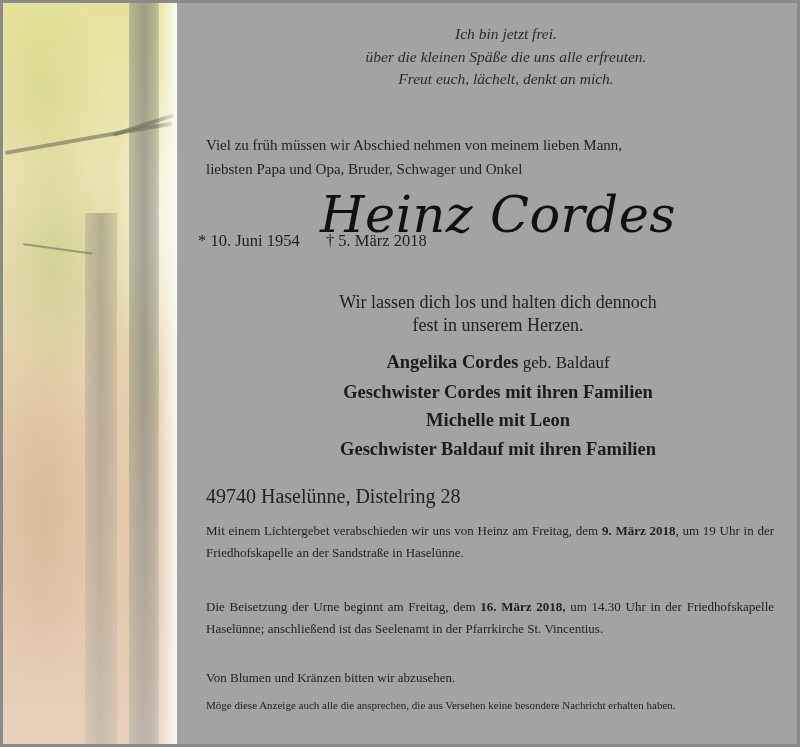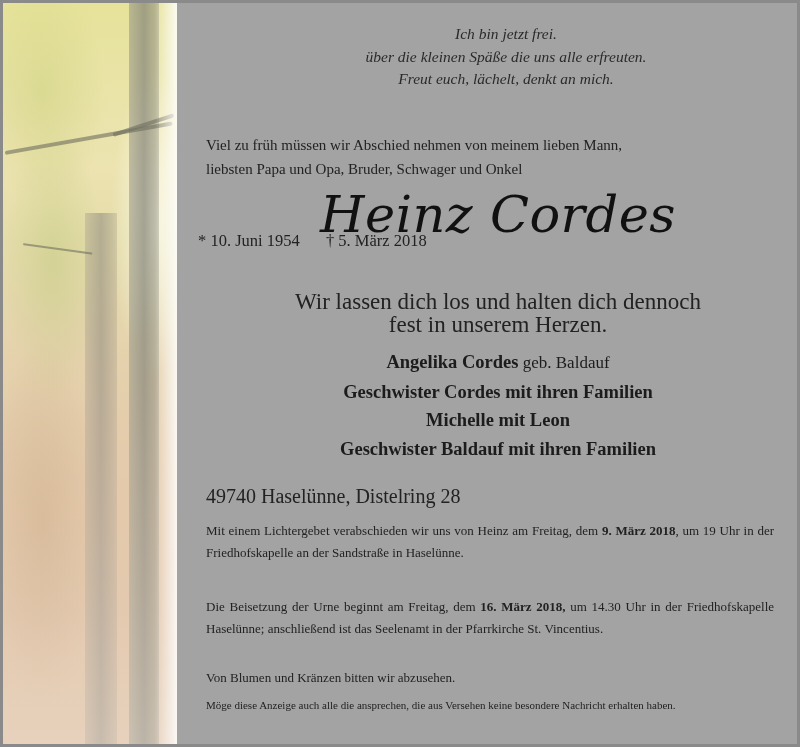--- a/index.html
+++ b/index.html
@@ -61,21 +61,21 @@
     font-family: "DejaVu Serif", "Liberation Serif", serif; font-style: italic;
     font-size: 51px; line-height: 56px; color: #111; letter-spacing: 0.5px;
   }
   .dates {
     position: absolute; top: 228px; left: 0; width: 600px; text-align: left;
     font-family: "Liberation Serif", serif; font-size: 16.5px; color: #222;
   }
   .dates span + span { margin-left: 22px; }
   .farewell {
     position: absolute; top: 288px; left: 0; width: 600px; text-align: center;
-    font-family: "Liberation Serif", serif; font-size: 23px; line-height: 22.5px; color: #222;
+    font-family: "Liberation Serif", serif; font-size: 18px; line-height: 22.5px; color: #222;
   }
   .mourners {
     position: absolute; top: 345px; left: 0; width: 600px; text-align: center;
     font-family: "Liberation Serif", serif; font-size: 18.5px; line-height: 28.5px; color: #1c1c1c;
   }
   .mourners b { font-weight: bold; }
   .mourners .suffix { font-weight: normal; font-size: 17px; text-align: right; }
   .address {
     position: absolute; top: 482px; left: 8px; width: 580px;
     font-family: "Liberation Serif", serif; font-size: 20px; color: #222;

